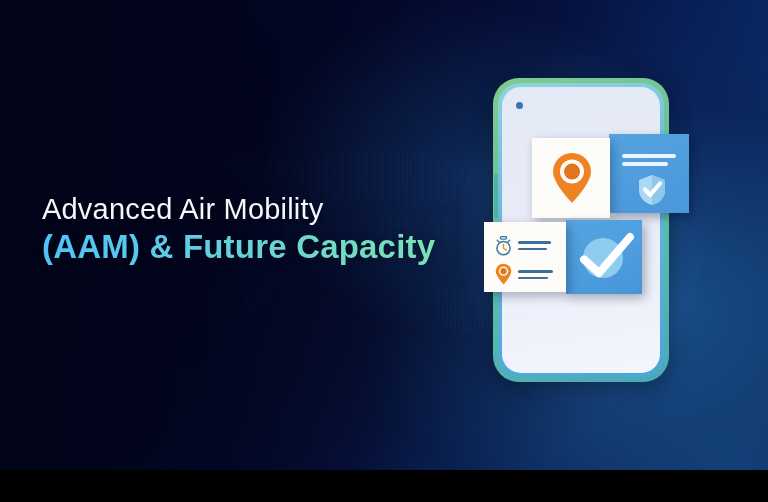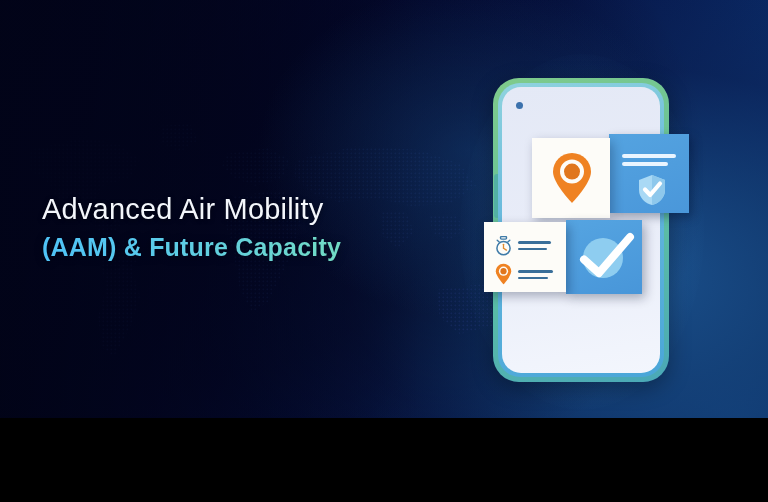--- a/index.html
+++ b/index.html
@@ -3,21 +3,21 @@
 <meta charset="utf-8">
 <style>
   html, body {
     margin: 0;
     padding: 0;
     background: #000;
   }
   #banner {
     position: relative;
     width: 768px;
-    height: 418px;
+    height: 470px;
     overflow: hidden;
     font-family: "Liberation Sans", sans-serif;
     background: #050a36;
   }
 
   
   .bg-base {
     position: absolute;
     inset: 0;
     background:
@@ -61,21 +61,21 @@
   .line1 {
     font-size: 29px;
     font-weight: 400;
     color: #f3f6fb;
     letter-spacing: 0.2px;
     line-height: 36px;
     white-space: nowrap;
     text-shadow: 0 1px 5px rgba(0,0,0,0.45);
   }
   .line2 {
-    font-size: 25px;
+    font-size: 33px;
     font-weight: 700;
     line-height: 40px;
     letter-spacing: 0.2px;
     white-space: nowrap;
     background: linear-gradient(93deg, #4fc3f7 0%, #57c9ee 22%, #66d2d9 48%, #72dcc2 72%, #7fe3b3 100%);
     -webkit-background-clip: text;
     background-clip: text;
     color: transparent;
     -webkit-text-fill-color: transparent;
     filter: drop-shadow(0 1px 4px rgba(0,0,0,0.35));

